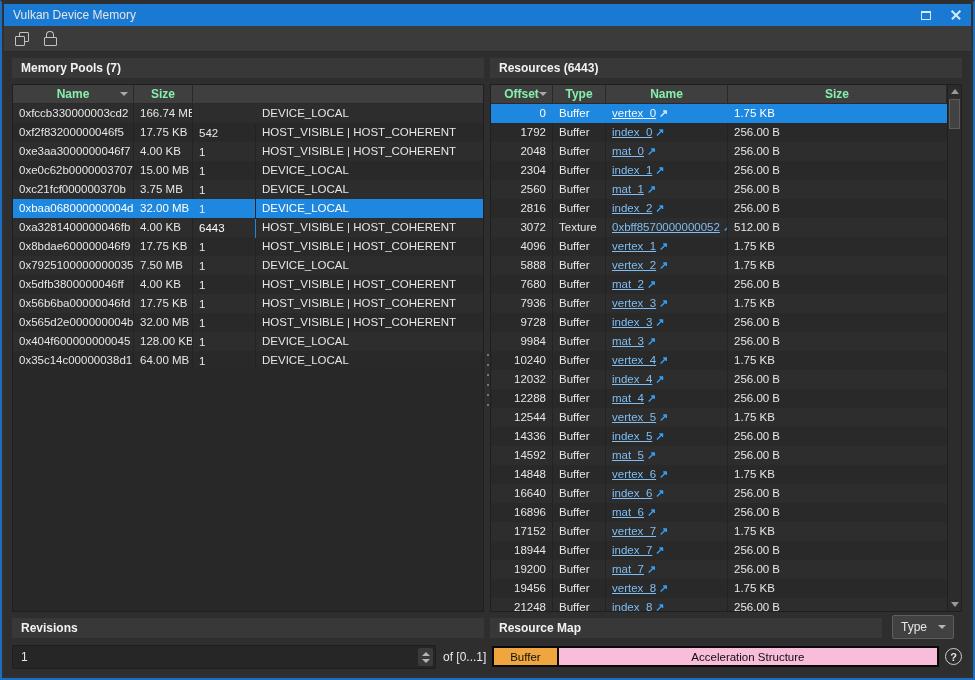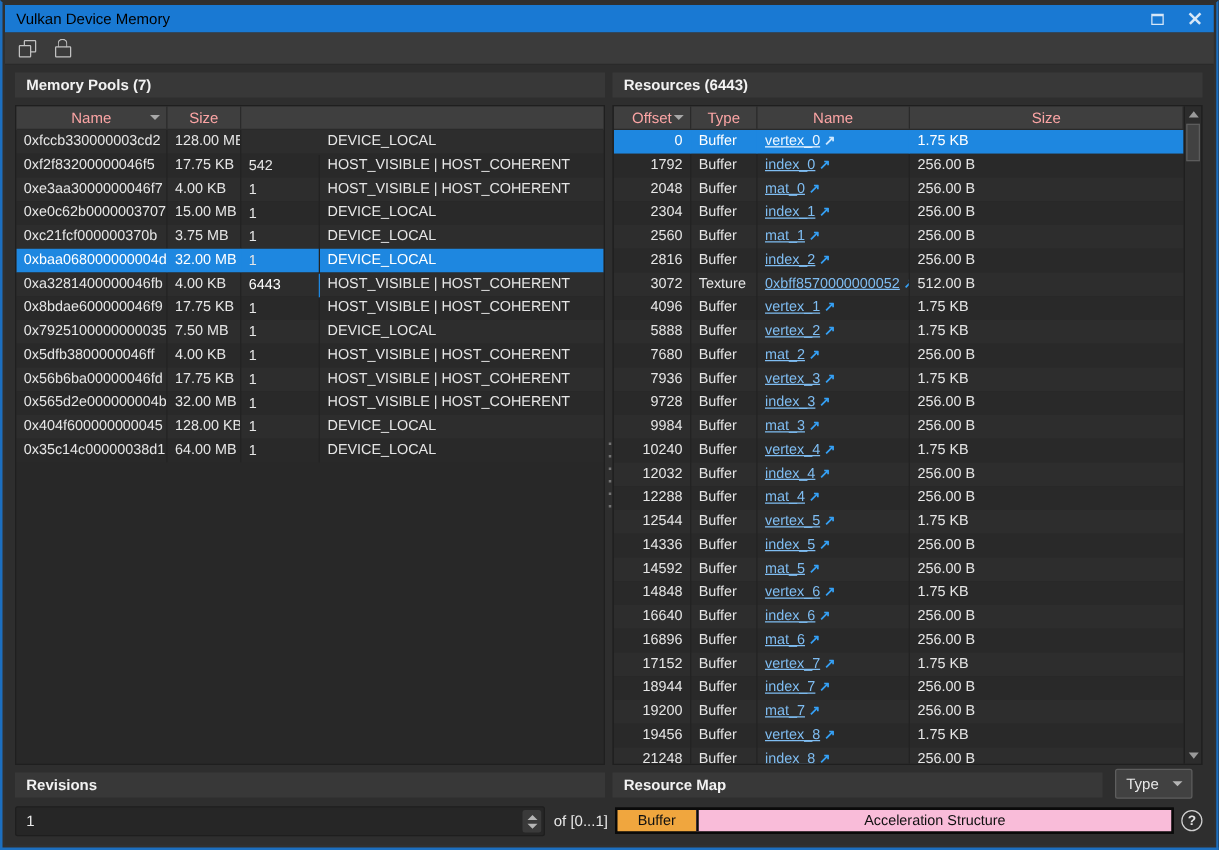--- a/index.html
+++ b/index.html
@@ -11,21 +11,21 @@
     background:#303030;
     border:2px solid #1c6fc0; border-top-color:#2f2f2f;
     overflow:hidden;
   }
 
   
   .titlebar{
     position:absolute; top:2px; left:2px; right:2px; height:22px;
     background:#1979d3; display:flex; align-items:center;
   }
-  .titlebar .title{ color:#000000; font-size:12px; padding-left:9px; }
+  .titlebar .title{ color:#e5e5e5; font-size:12px; padding-left:9px; }
   .win-controls{ margin-left:auto; display:flex; align-items:center; height:100%; }
   .win-btn{ width:30px; height:100%; display:flex; align-items:center; justify-content:center; cursor:default; }
   .restore-glyph{ width:10px; height:9px; border:1px solid #d7e7f7; border-top-width:2px; }
   .close-glyph{ position:relative; width:10px; height:10px; }
   .close-glyph::before,.close-glyph::after{
     content:""; position:absolute; left:-1px; top:4px; width:12px; height:1.6px;
     background:#d7e7f7;
   }
   .close-glyph::before{ transform:rotate(45deg); }
   .close-glyph::after{ transform:rotate(-45deg); }
@@ -49,21 +49,21 @@
 
   .panel-header{
     position:absolute; height:20px; background:#383838;
     color:#f2f2f2; font-size:12px; font-weight:bold;
     line-height:20px; padding-left:9px;
   }
 
   .table-box{ position:absolute; background:#282828; border:1px solid #1f1f1f; overflow:hidden; }
   .thead{ display:flex; height:19px; background:#3f3f3f; border-bottom:1px solid #2a2a2a; }
   .thead .hcell{
-    position:relative; color:#fca5a5; font-size:12px; font-weight:normal;
+    position:relative; color:#86efac; font-size:12px; font-weight:bold;
     line-height:18px; text-align:center; border-right:1px solid #2a2a2a;
     white-space:nowrap; overflow:hidden;
   }
   .sort-arrow{
     position:absolute; right:5px; top:7px; width:0; height:0;
     border-left:4px solid transparent; border-right:4px solid transparent;
     border-top:4px solid #a8a8a8;
   }
   .tbody{ overflow:hidden; }
   .trow{ display:flex; height:19px;align-items:center; }
@@ -185,21 +185,21 @@
       <div class="hcell mp-c0">
         <span>Name</span>
         <span class="sort-arrow"></span>
       </div>
       <div class="hcell mp-c1">Size</div>
       <div class="hcell mp-c2">Entries</div>
     </div>
     <div class="tbody" id="mp-body">
         <div class="trow">
           <div class="tcell mp-c0">0xfccb330000003cd2</div>
-          <div class="tcell mp-c1">128.00 MB</div>
+          <div class="tcell mp-c1">166.74 MB</div>
           <div class="tcell mp-c2">542</div>
           <div class="tcell mp-c3">DEVICE_LOCAL</div>
         </div>
         <div class="trow">
           <div class="tcell mp-c0">0xf2f83200000046f5</div>
           <div class="tcell mp-c1">17.75 KB</div>
           <div class="tcell mp-c2">1</div>
           <div class="tcell mp-c3">HOST_VISIBLE | HOST_COHERENT</div>
         </div>
         <div class="trow">

